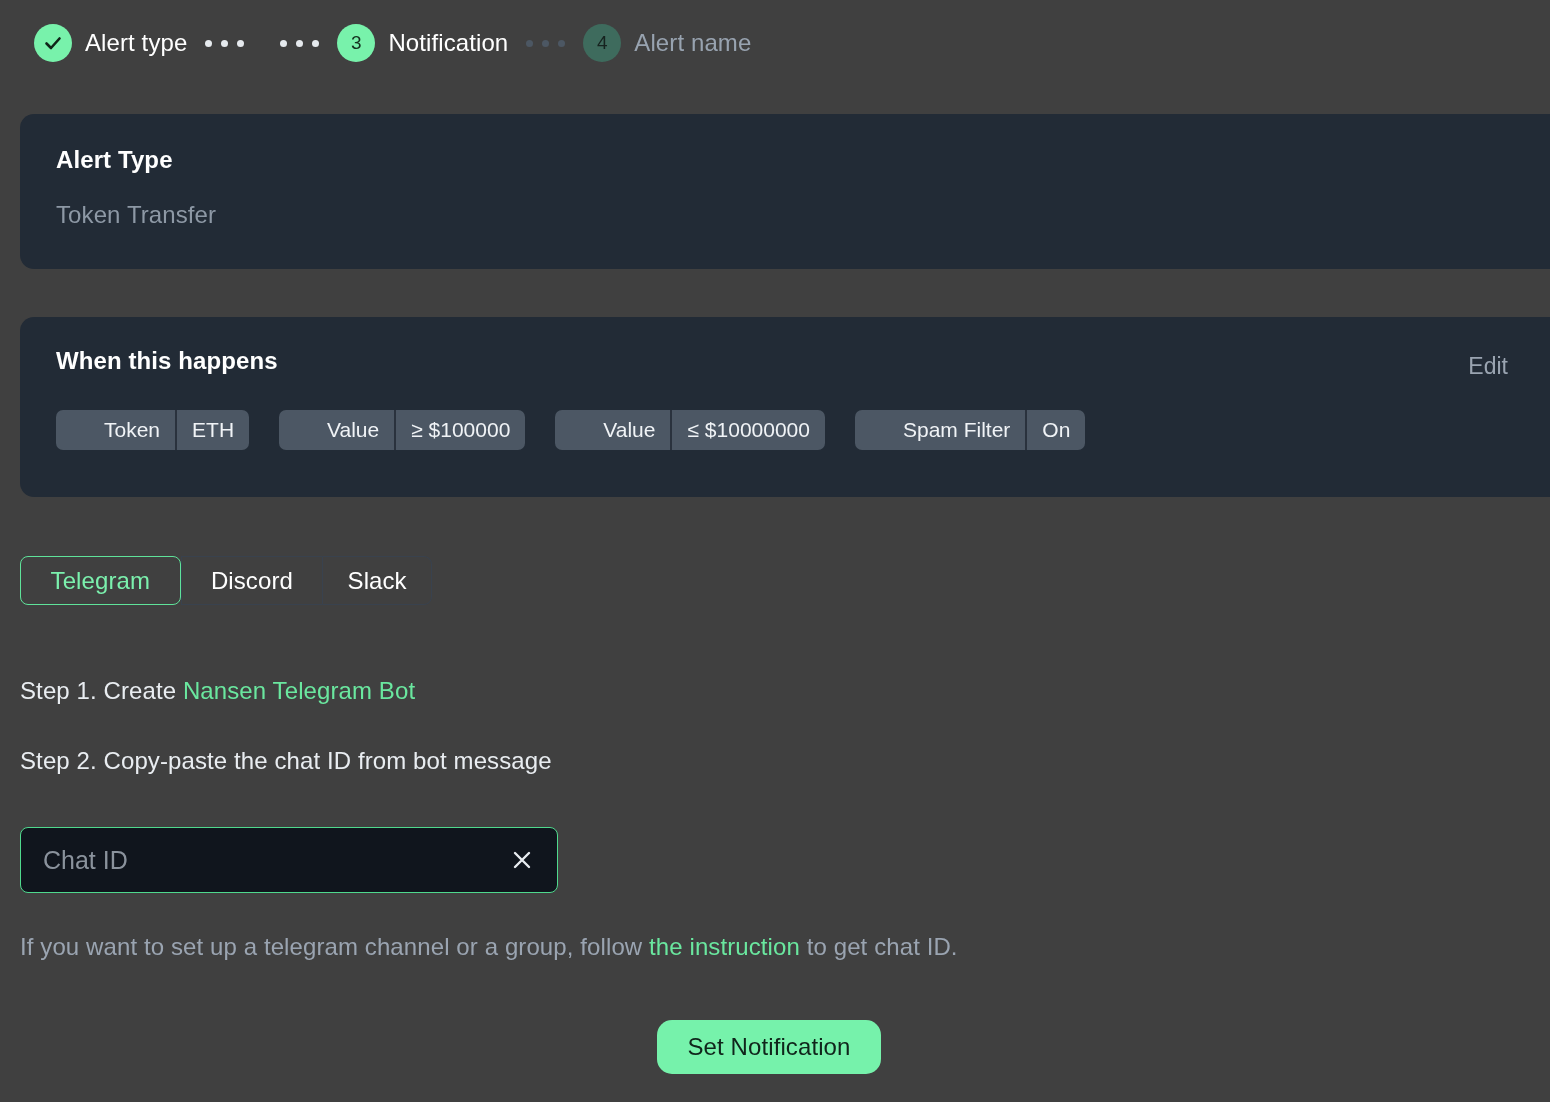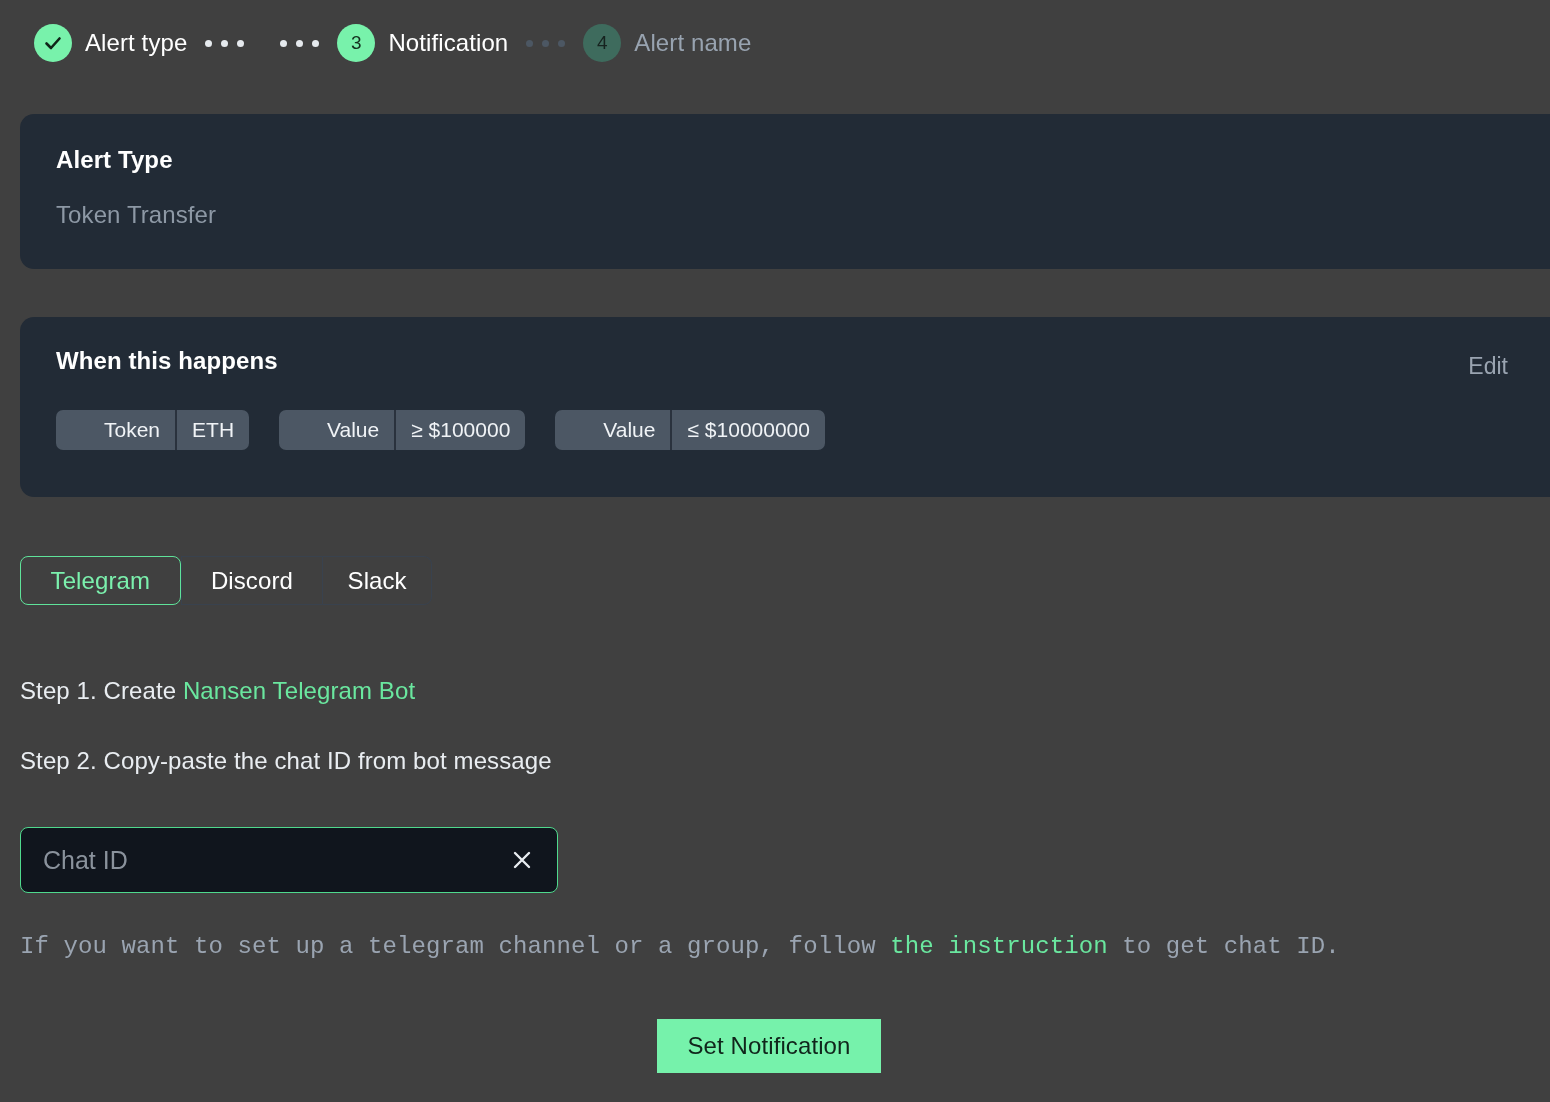--- a/index.html
+++ b/index.html
@@ -207,35 +207,34 @@
     justify-content: center;
     cursor: pointer;
     flex: 0 0 auto;
   }
 
   .helper {
     margin: 40px 0 0 20px;
     font-size: 24px;
     color: #9aa4b1;
     letter-spacing: 0.1px;
-    font-family: Liberation Mono, monospace;
   }
 
   
   .submit-row {
     display: flex;
     justify-content: center;
     margin-top: 59px;
     padding-right: 12px;
   }
   .submit-btn {
     background: #76f2ab;
     color: #10251b;
     border: none;
-    border-radius: 0;
+    border-radius: 15px;
     font-family: "Liberation Sans", sans-serif;
     font-size: 24px;
     padding: 0 30px;
     height: 54px;
     cursor: pointer;
     letter-spacing: 0.1px;
   }
 </style>
 </head>
 <body>
@@ -304,20 +303,24 @@
       <div class="chip">
         <span class="chip-key">Value</span>
         <span class="chip-val">≥ $100000</span>
       </div>
 
       <div class="chip">
         <span class="chip-key">Value</span>
         <span class="chip-val">≤ $10000000</span>
       </div>
 
+      <div class="chip">
+        <span class="chip-key">Spam Filter</span>
+        <span class="chip-val">On</span>
+      </div>
 
     </div>
   </div>
 
   <div class="tabs">
     <div class="tab tab-telegram selected">Telegram</div>
     <div class="tab tab-discord">Discord</div>
     <div class="tab tab-slack">Slack</div>
   </div>
 

